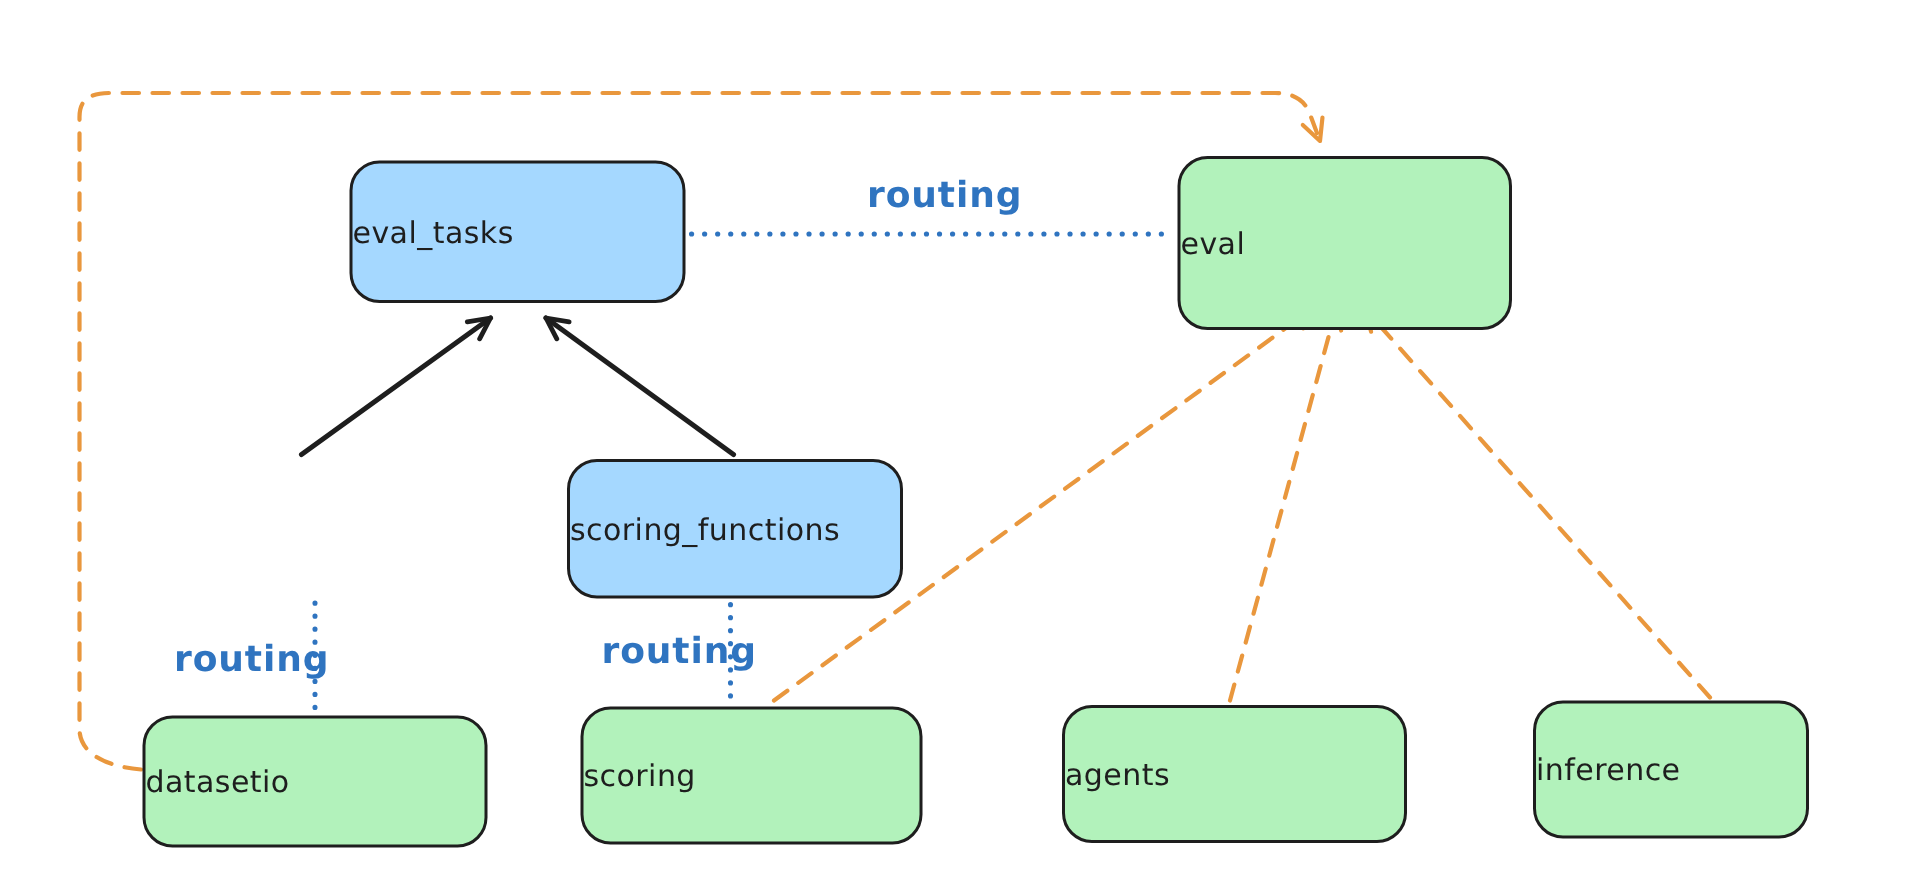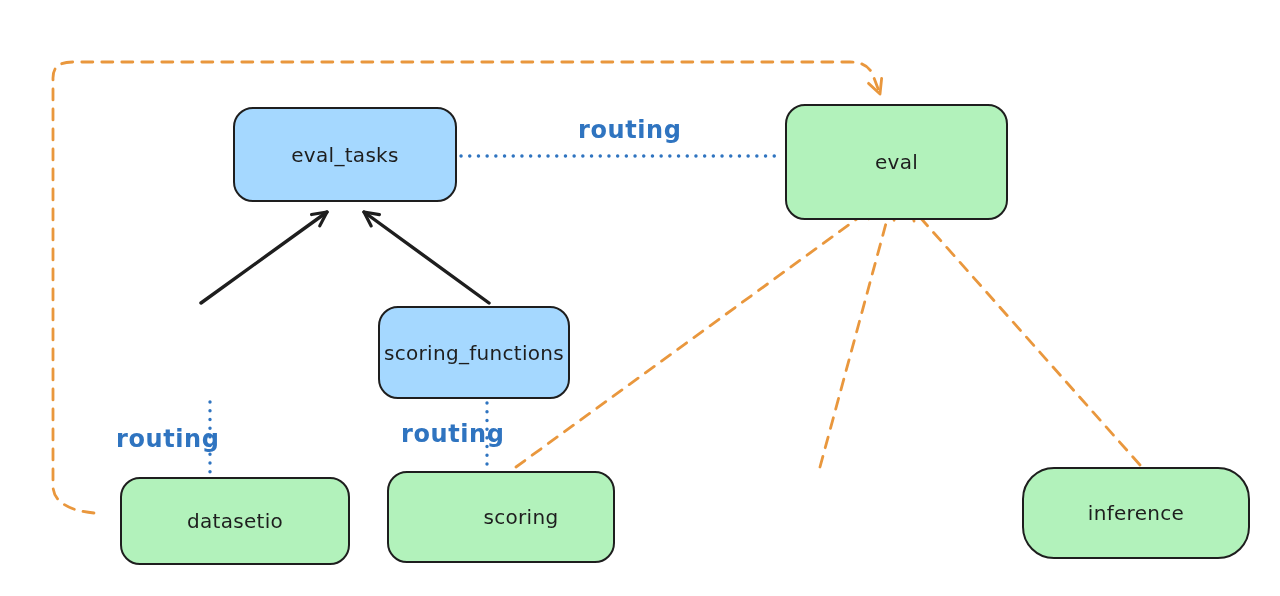--- a/index.html
+++ b/index.html
@@ -28,21 +28,21 @@
   .edge.orange-dashed { stroke: var(--arrow-orange); stroke-width: 2.8; stroke-dasharray: 11 9; }
 
   .mk { fill: none; stroke-linecap: round; stroke-linejoin: round; }
   .mk-black  { stroke: var(--arrow-black); stroke-width: 3.2; }
   .mk-orange { stroke: var(--arrow-orange); stroke-width: 2.8; }
 
   .node {
     position: absolute;
     border: 2.8px solid var(--node-stroke);
     border-radius: 20px;
-    display: flex; align-items: center; justify-content: center;
+    display: flex; align-items: center; 
     color: var(--node-stroke);
     font-size: 20px;
     letter-spacing: 0.3px;
   }
   .node.resource { background: var(--resource-fill); }
   .node.provider { background: var(--provider-fill); }
 
   .edge-label {
     position: absolute;
     color: var(--routing-blue);
@@ -81,34 +81,37 @@
 
   <div class="node resource" style="left:233px; top:107px; width:224px; height:95px;">
     <span>eval_tasks</span>
   </div>
 
   <div class="node provider" style="left:785px; top:104px; width:223px; height:116px;">
     <span>eval</span>
   </div>
 
 
-  <div class="node resource" style="left:378px; top:306px; width:192px; height:93px;">
+  <div class="node resource" style="left:378px; top:306px; width:224px; height:93px;">
     <span>scoring_functions</span>
   </div>
 
-  <div class="node provider" style="left:95px; top:477px; width:230px; height:88px;margin-left:25px;">
+  <div class="node provider" style="left:95px; top:477px; width:230px; height:88px;">
     <span>datasetio</span>
   </div>
 
-  <div class="node provider" style="left:387px; top:471px; width:228px; height:92px;padding-left:40px;">
+  <div class="node provider" style="left:387px; top:471px; width:228px; height:92px;">
     <span>scoring</span>
   </div>
 
+  <div class="node provider" style="left:708px; top:470px; width:230px; height:92px;">
+    <span>agents</span>
+  </div>
 
-  <div class="node provider" style="left:1022px; top:467px; width:228px; height:92px;border-radius:32px;">
+  <div class="node provider" style="left:1022px; top:467px; width:184px; height:92px;">
     <span>inference</span>
   </div>
 
   <div class="edge-label" style="left:578px; top:116px;">routing</div>
   <div class="edge-label" style="left:116px; top:425px;">routing</div>
   <div class="edge-label" style="left:401px; top:420px;">routing</div>
 
 </div>
 
 </body></html>

